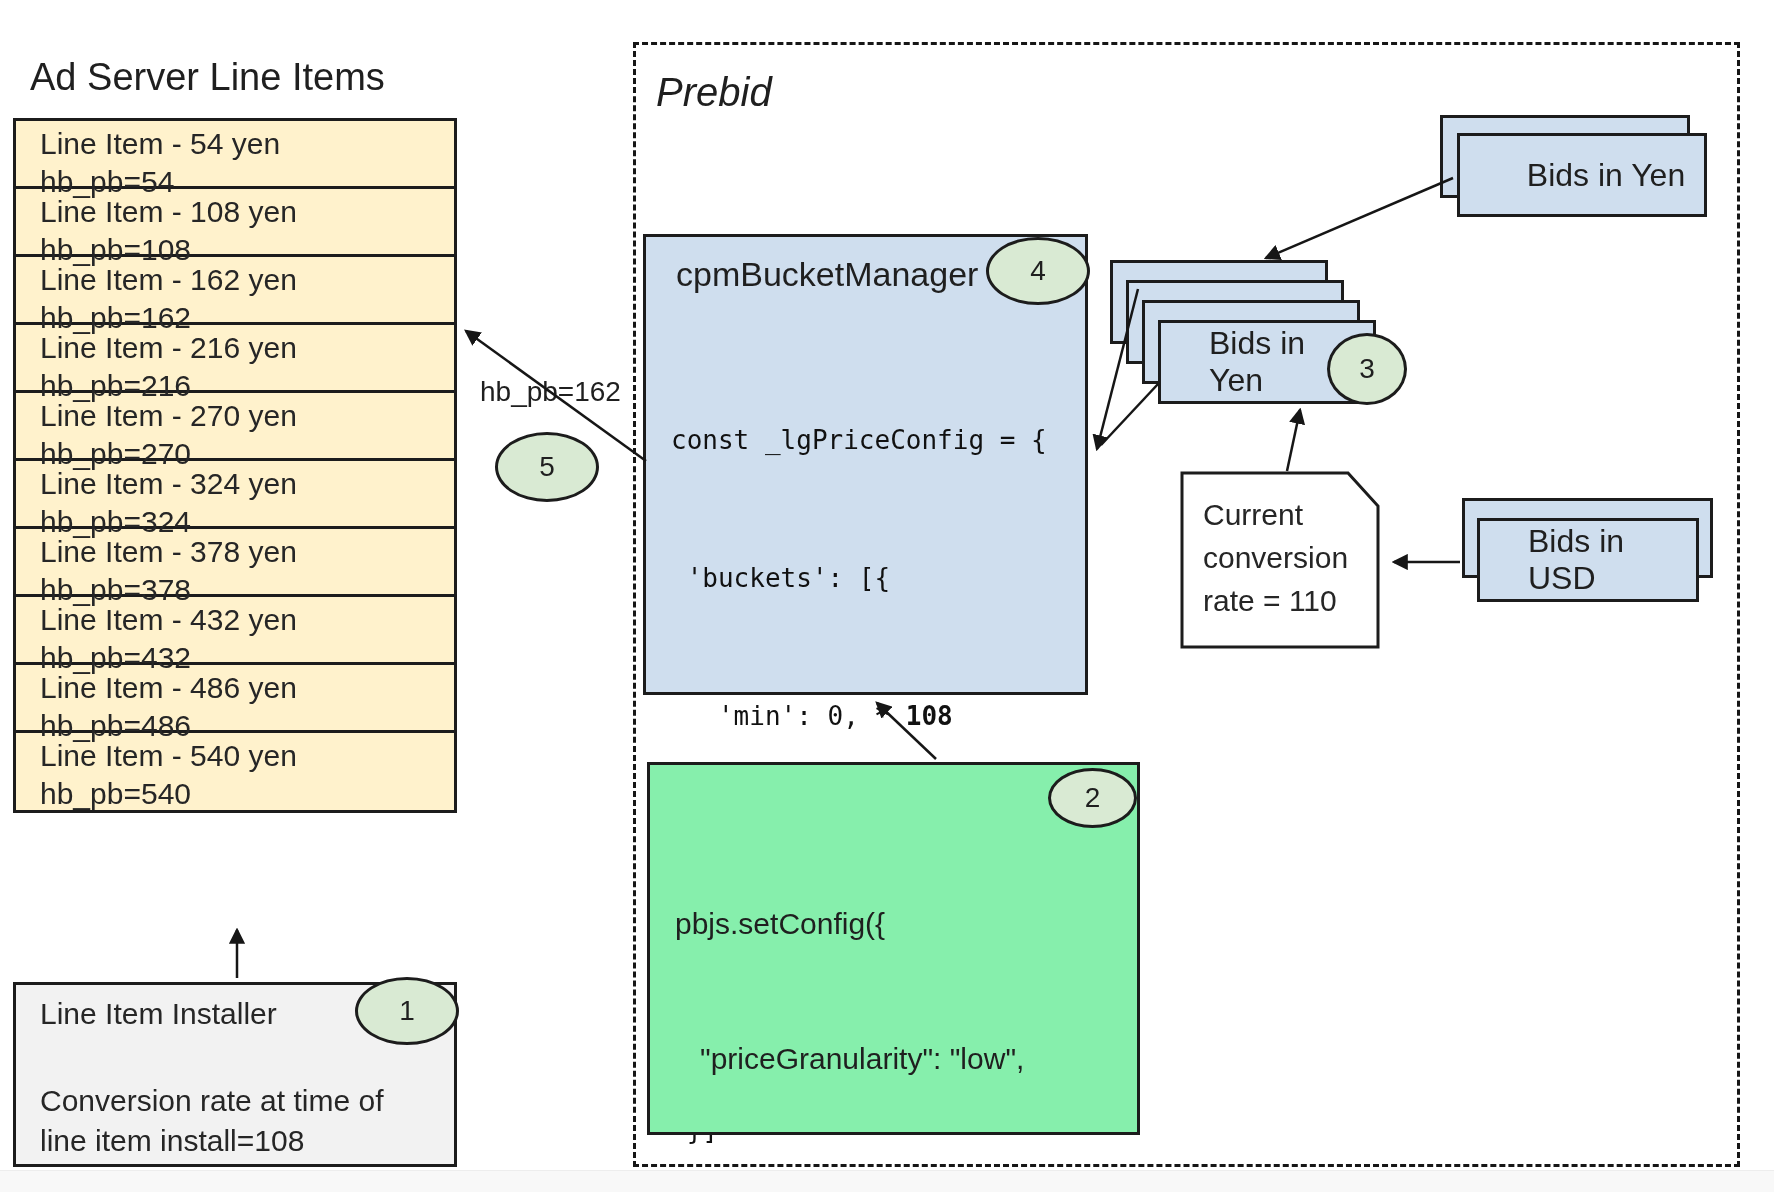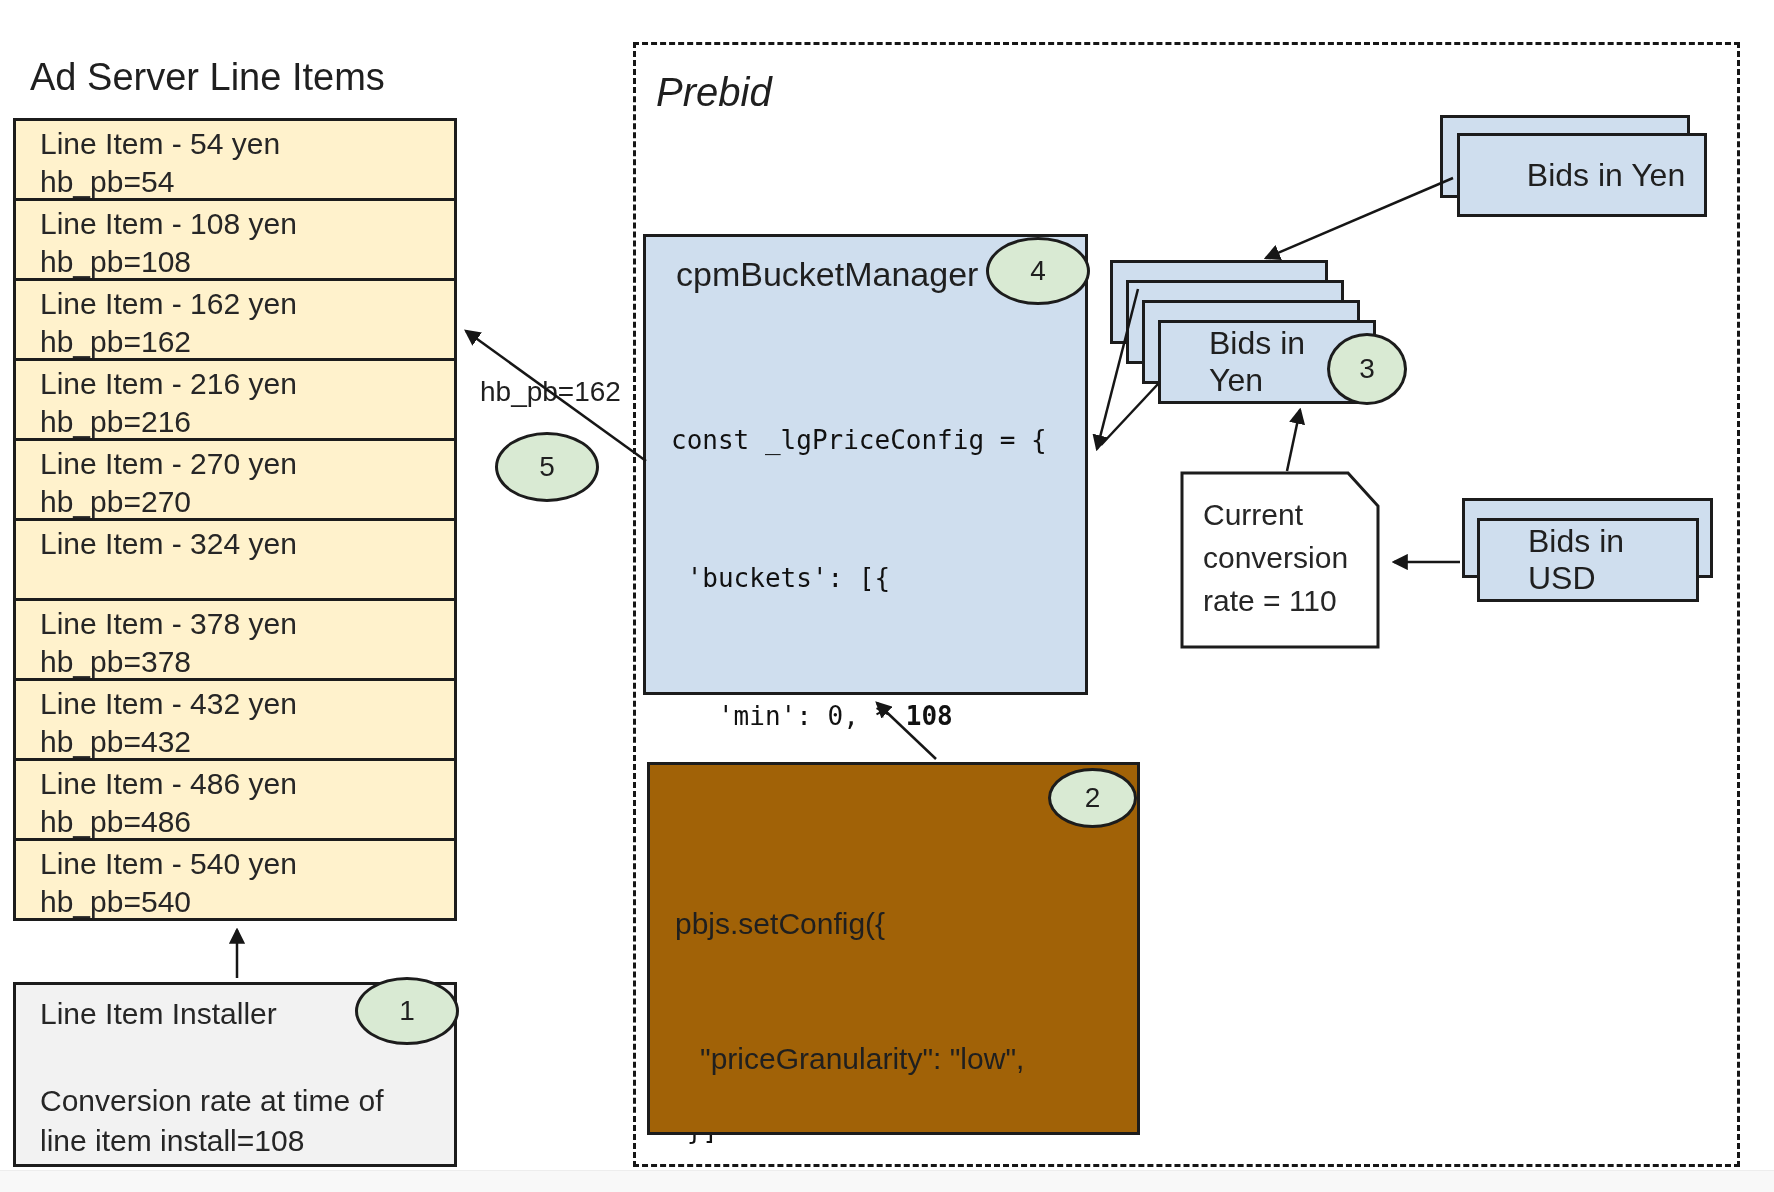--- a/index.html
+++ b/index.html
@@ -11,36 +11,36 @@
 
   
   .big-title{font-size:38px;color:#1f1f1f;}
   .prebid-title{font-size:40px;color:#1f1f1f;}
 
   
   .prebid-frame{left:633px;top:42px;width:1107px;height:1125px;border:3px dashed #161616;box-sizing:border-box;}
 
   
   .li-table{left:13px;top:118px;width:444px;border:3px solid #1c1c1c;background:#fff2cc;box-sizing:border-box;}
-  .li-row{height:80px;box-sizing:border-box;border-bottom:3px solid #1c1c1c;padding:4px 0 0 24px;font-size:30px;line-height:38px;color:#262626;}
+  .li-row{height:68px;box-sizing:border-box;border-bottom:3px solid #1c1c1c;padding:4px 0 0 24px;font-size:30px;line-height:38px;color:#262626;}
   .li-row:last-child{border-bottom:none;height:77px;}
 
   
   .installer{left:13px;top:982px;width:444px;height:185px;background:#f2f2f2;border:3px solid #1c1c1c;box-sizing:border-box;}
   .installer-title{position:absolute;left:24px;top:12px;font-size:30px;color:#262626;}
   .installer-note{position:absolute;left:24px;top:96px;font-size:30px;line-height:40px;color:#262626;}
 
   
   .blue{background:#cfdeee;border:3px solid #1c1c1c;box-sizing:border-box;}
   .cpm-box{left:643px;top:234px;width:445px;height:461px;}
   .cpm-label{position:absolute;left:30px;top:18px;font-size:34px;color:#1f1f1f;}
   .cpm-code{position:absolute;left:25px;top:88px;font-family:"DejaVu Sans Mono",monospace;font-size:26px;line-height:46px;white-space:pre;color:#111;}
   .cpm-code b{font-weight:bold;}
 
-  .setconfig{left:647px;top:762px;width:493px;height:373px;background:#a16207;border:3px solid #1c1c1c;box-sizing:border-box;}
+  .setconfig{left:647px;top:762px;width:493px;height:373px;background:#86efac;border:3px solid #1c1c1c;box-sizing:border-box;}
   .set-code{position:absolute;left:25px;top:46px;font-size:30px;line-height:45px;white-space:pre;color:#1f1f1f;}
 
   .card{display:flex;align-items:center;justify-content:center;font-size:32px;color:#1f1f1f;padding-left:48px;}
 
   
   .badge{background:#d9ead3;border:3px solid #1c1c1c;border-radius:50%;display:flex;align-items:center;justify-content:center;font-size:28px;color:#1f1f1f;box-sizing:border-box;}
 
   
   .note-text{left:1203px;top:493px;font-size:30px;line-height:43px;color:#262626;}
 
@@ -74,20 +74,21 @@
     <div class="li-row">
         <div>Line Item - 216 yen</div>
         <div>hb_pb=216</div>
       </div>
     <div class="li-row">
         <div>Line Item - 270 yen</div>
         <div>hb_pb=270</div>
       </div>
     <div class="li-row">
         <div>Line Item - 324 yen</div>
+        <div>hb_pb=324</div>
       </div>
     <div class="li-row">
         <div>Line Item - 378 yen</div>
         <div>hb_pb=378</div>
       </div>
     <div class="li-row">
         <div>Line Item - 432 yen</div>
         <div>hb_pb=432</div>
       </div>
     <div class="li-row">

